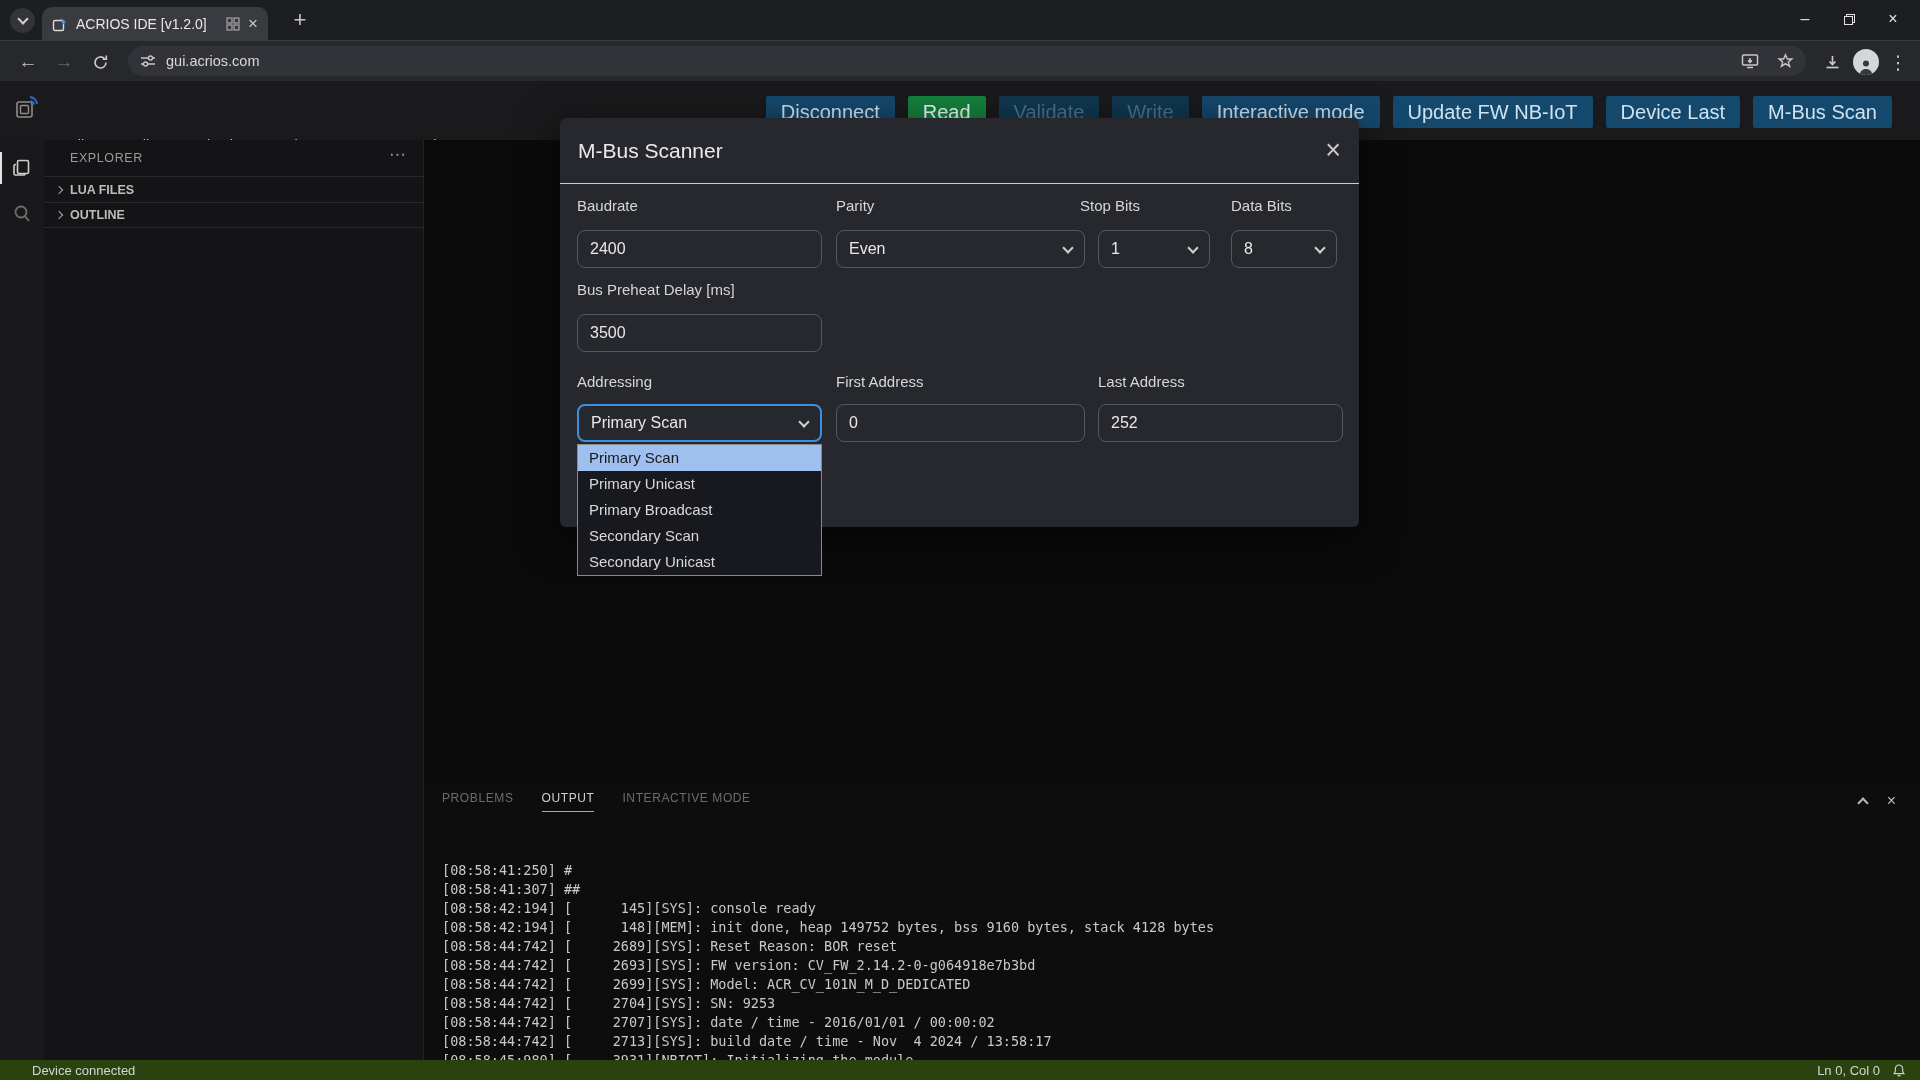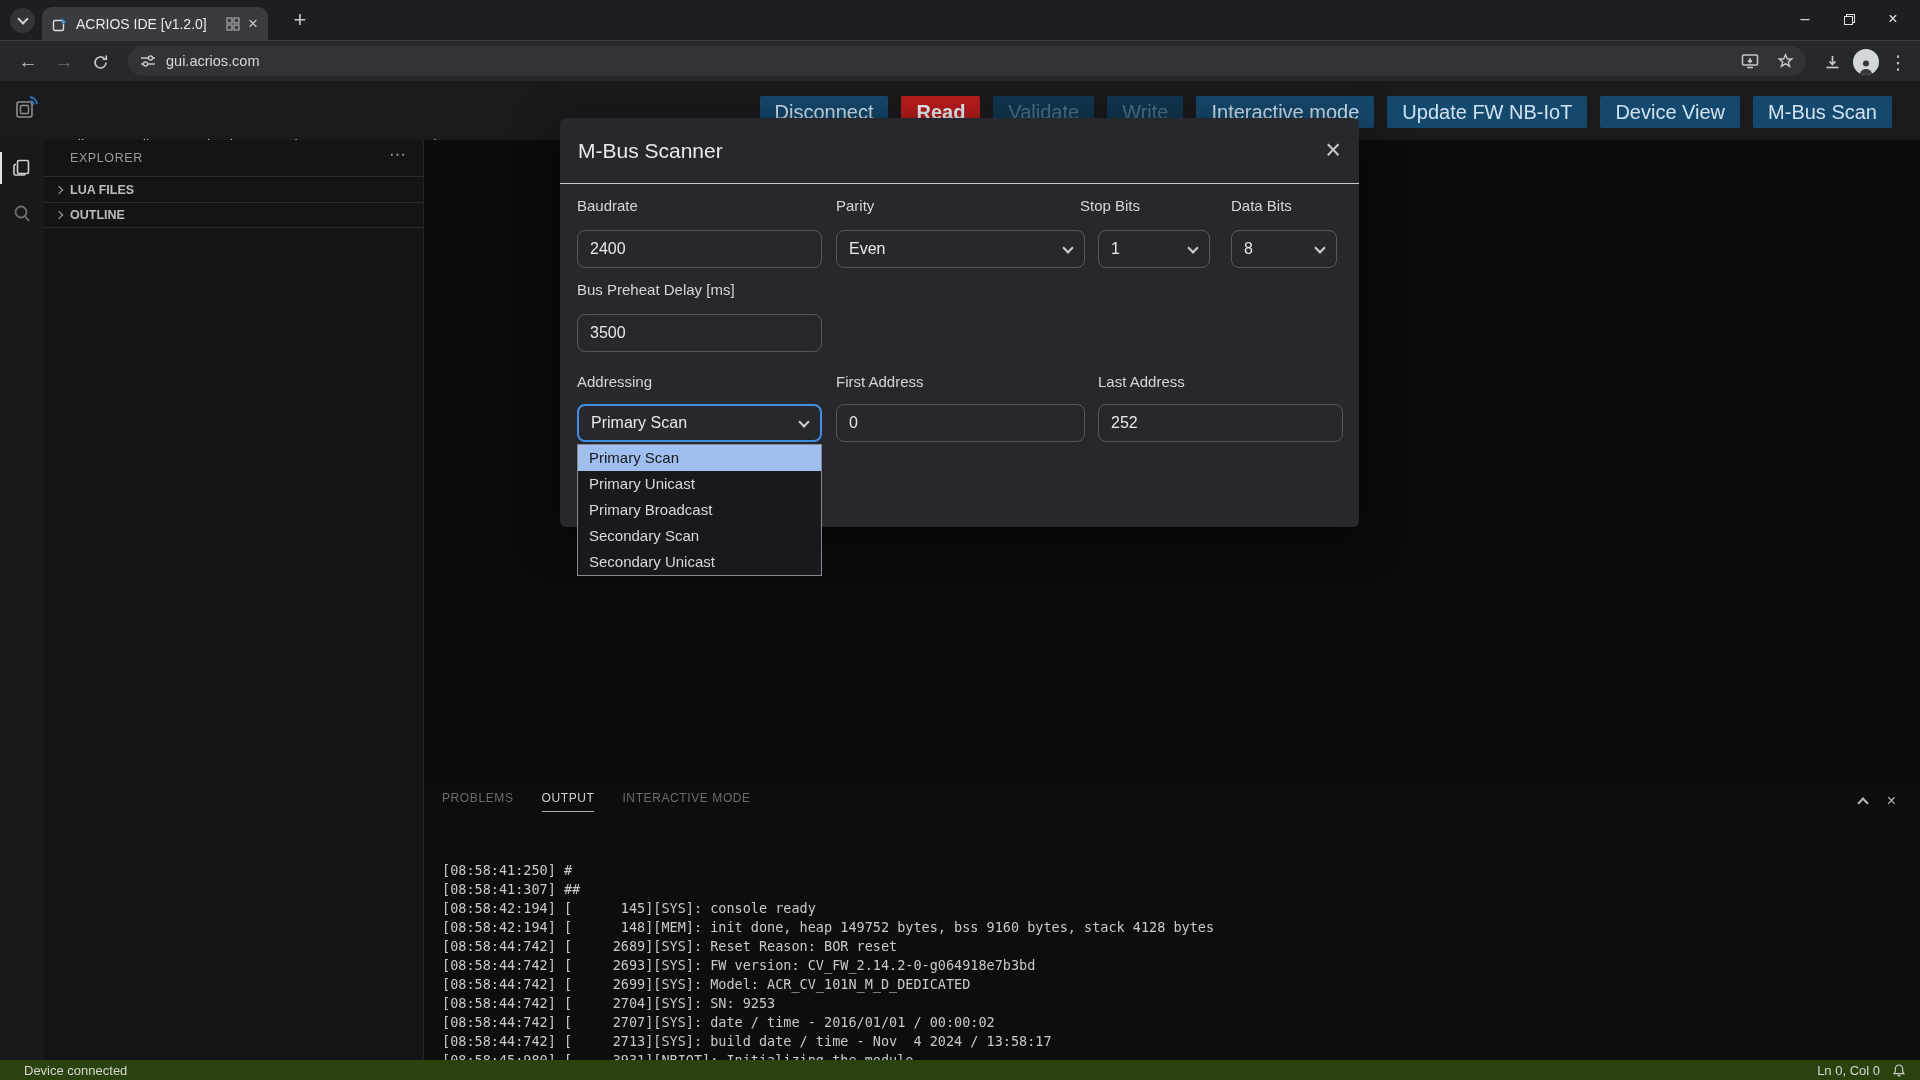--- a/index.html
+++ b/index.html
@@ -38,21 +38,21 @@
             align-items:flex-end; justify-content:center; overflow:hidden; }
 
   
   .menubar-row { position:absolute; top:81px; left:0; right:0; height:59px; background:#1a1a1c; }
   .menus { position:absolute; left:56px; top:16px; display:flex; gap:10px;margin-top:36px; }
   .menu-item { padding:4px 13px; font-size:14.5px; color:#bdbdbd; }
   .app-toolbar { position:absolute; top:15px; right:28px; display:flex; gap:13px; }
   .tbtn { height:32px; padding:2px 15px; border:none; border-radius:2px; font-family:inherit;
           font-size:20px; }
   .tbtn.normal   { background:#15486d; color:#cfe2f0; }
-  .tbtn.primary  { background:#b91c1c; color:#eaf4fb;font-weight:bold; }
+  .tbtn.primary  { background:#15803d; color:#eaf4fb; }
   .tbtn.disabled { background:#103750; color:#4f7189; }
 
   .activity-bar { position:absolute; left:0; top:140px; width:44px; bottom:20px; background:#19191b; }
   .act-item { position:absolute; left:0; width:44px; height:40px; display:flex; align-items:center; justify-content:center; }
   .act-indicator { position:absolute; left:0; top:4px; width:2px; height:32px; background:#e2e2e2; }
 
   .sidebar { position:absolute; left:44px; top:140px; width:379px; bottom:20px; background:#141416; }
   .explorer-head { position:absolute; left:0; top:0; right:0; height:36px; }
   .explorer-title { position:absolute; left:26px; top:11px; font-size:12.5px; letter-spacing:.6px; color:#9b9b9b; }
   .explorer-actions { position:absolute; right:16px; top:4px; color:#9b9b9b; font-size:17px; letter-spacing:1px; }
@@ -72,21 +72,21 @@
   .ptab.active { color:#d0d0d0; border-bottom:1.5px solid #ababab; }
   .panel-controls { position:absolute; right:24px; top:8px; display:flex; gap:20px; align-items:center; color:#b8b8b8; }
   .chev-up { width:8px; height:8px; border-left:2px solid #b8b8b8; border-top:2px solid #b8b8b8;
              transform:rotate(45deg); margin-top:4px; }
   .log-wrap { position:absolute; left:18px; top:33px; right:4px; bottom:0; overflow:hidden;margin-top:44px; }
   .log-wrap pre { margin:0; font-family:"DejaVu Sans Mono",monospace; font-size:13.5px;
                   line-height:19px; color:#c9c9c7; }
 
   .statusbar { position:absolute; left:0; right:0; bottom:0; height:20px; background:#2a420e;
                display:flex; align-items:center; padding:0 14px; font-size:13px; color:#d6d6d6; }
-  .sb-left { margin-left:10px; }
+  .sb-left { margin-left:18px; }
   .sb-right { margin-left:auto; display:flex; align-items:center; gap:12px; }
 
   
   .modal { position:absolute; left:560px; top:118px; width:799px; height:409px; background:#26282e;
            border-radius:6px; box-shadow:0 12px 44px rgba(0,0,0,.65); }
   .modal-header { height:66px; display:flex; align-items:center; padding:0 18px;
                   border-bottom:1px solid #c9cdd2; }
   .modal-title { font-size:21px; color:#eaeaea; }
   .modal-close { margin-left:auto; font-size:27px; font-weight:300; color:#c9c9c9; line-height:1; }
   .m-label { position:absolute; font-size:15px; color:#d6d6d6; }
@@ -215,21 +215,21 @@
         <div class="menu-item">Run</div>
         <div class="menu-item">Help</div>
       </div>
     <div class="app-toolbar">
         <button class="tbtn normal">Disconnect</button>
         <button class="tbtn primary">Read</button>
         <button class="tbtn disabled">Validate</button>
         <button class="tbtn disabled">Write</button>
         <button class="tbtn normal">Interactive mode</button>
         <button class="tbtn normal">Update FW NB-IoT</button>
-        <button class="tbtn normal">Device View</button>
+        <button class="tbtn normal">Device Last</button>
         <button class="tbtn normal">M-Bus Scan</button>
       </div>
   </div>
 
   <div class="activity-bar">
     <div class="act-item" style="top:8px">
       <span class="act-indicator"></span>
       <svg width="22" height="22" viewBox="0 0 22 22">
           <rect x="6.5" y="3.5" width="11" height="13" rx="1.5" fill="none" stroke="#cfcfcf" stroke-width="1.6"></rect>
           <path d="M5 7.5 H4.5 A1.5 1.5 0 0 0 3 9 v7.5 A1.5 1.5 0 0 0 4.5 18 h8 A1.5 1.5 0 0 0 14 16.5 V16" fill="none" stroke="#cfcfcf" stroke-width="1.6"></path>

